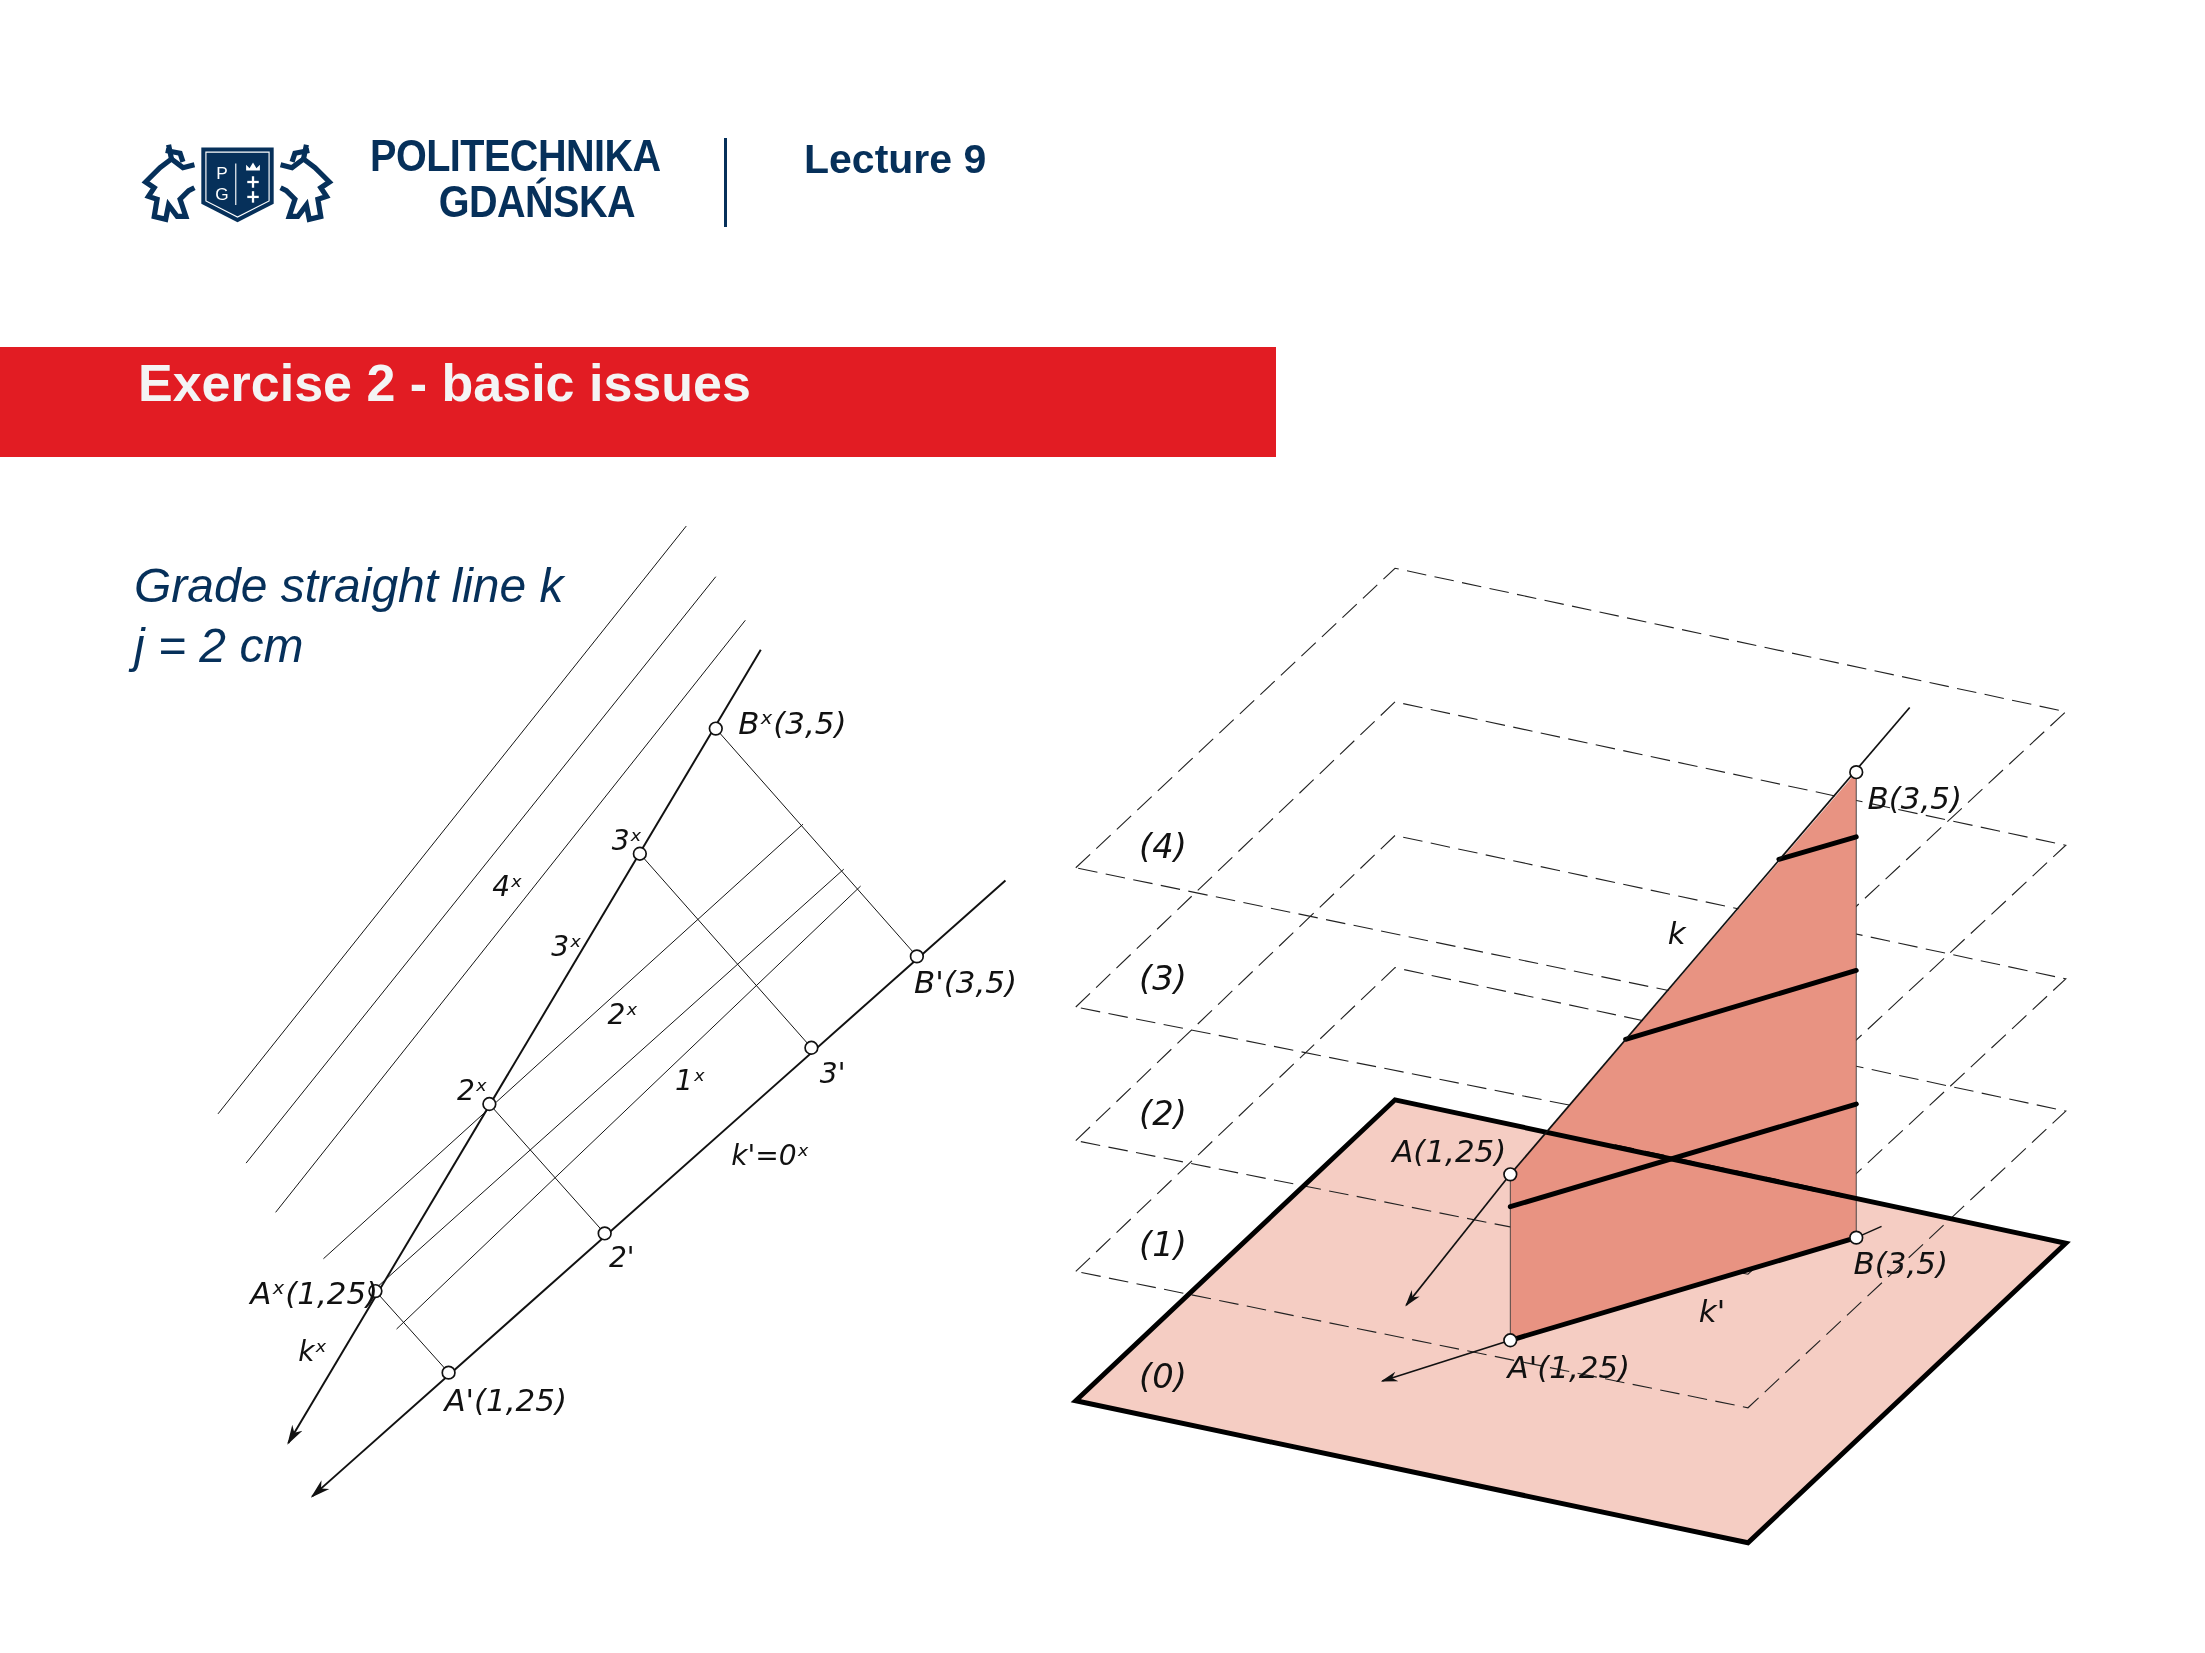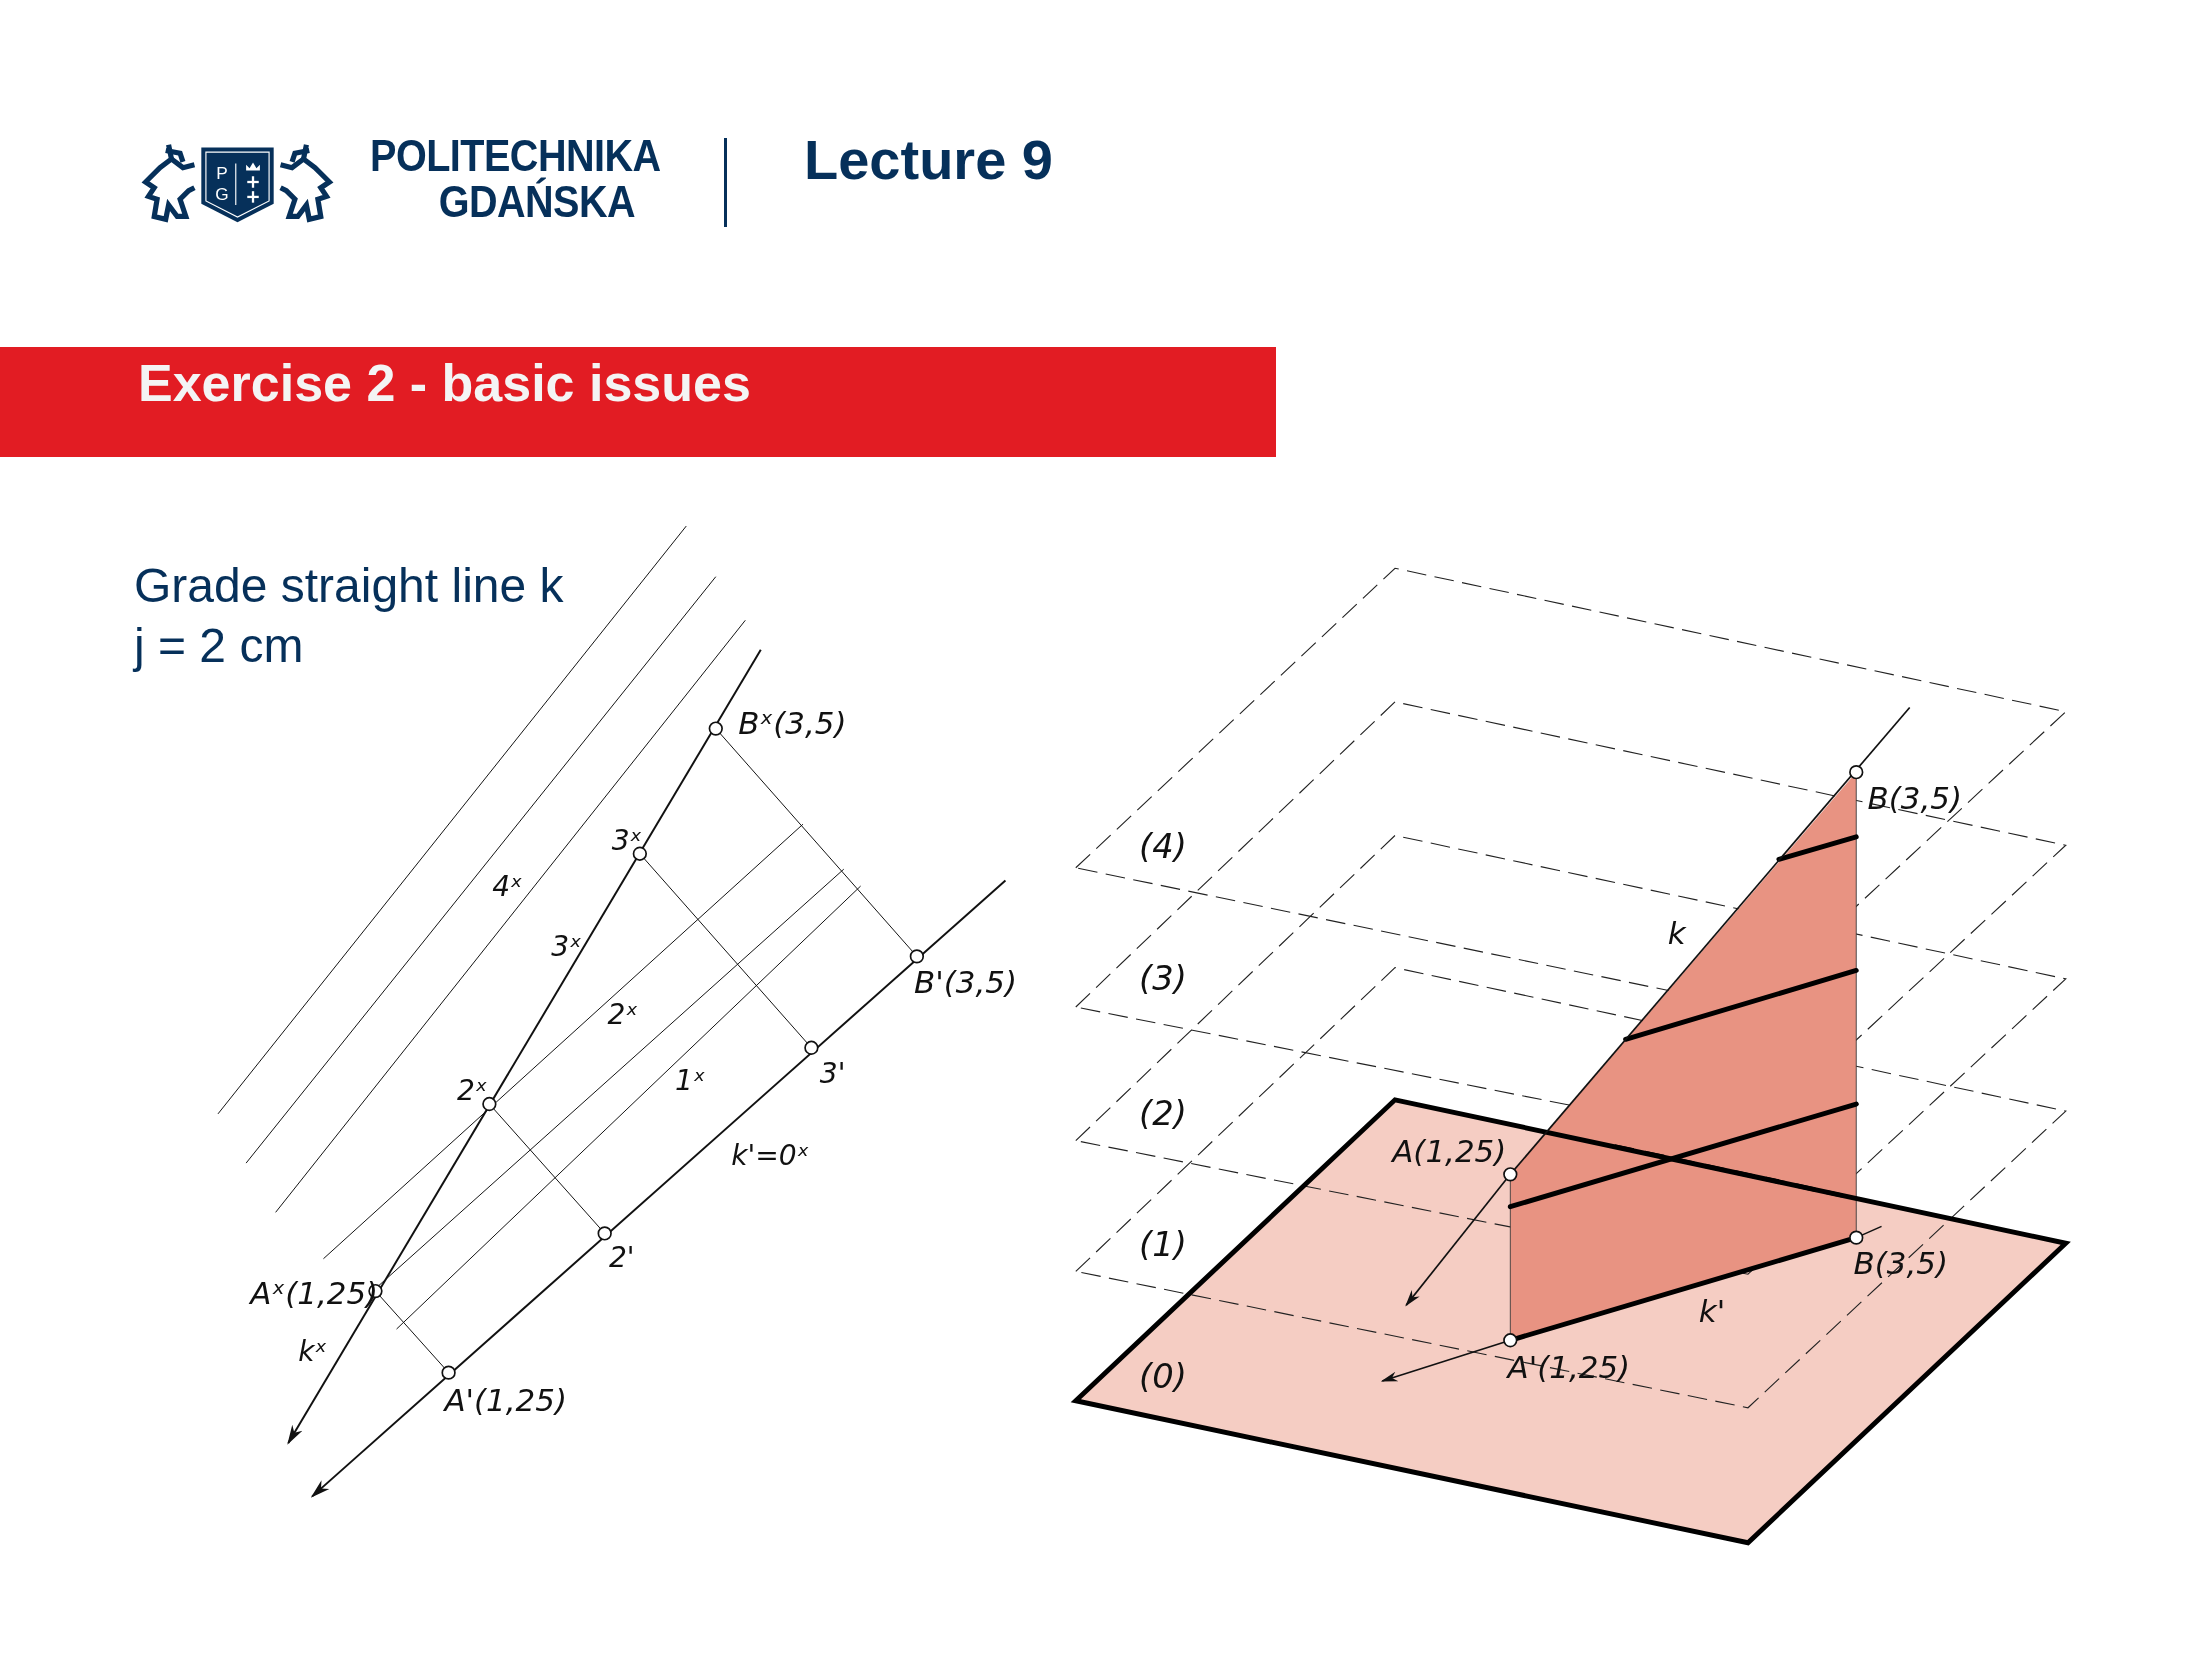--- a/index.html
+++ b/index.html
@@ -2,25 +2,25 @@
 <html style="font-size:9.2px"><head>
 <meta charset="utf-8">
 <style>
   html, body { margin: 0; padding: 0; background: #ffffff; }
   body { width: 2205px; height: 1654px; position: relative; overflow: hidden; font-family: "Liberation Sans", sans-serif; }
   .header { position: absolute; left: 0; top: 0; width: 2205px; height: 322px; }
   .logo { position: absolute; left: 137px; top: 136px; width: 201px; height: 92px; }
   .brand { position: absolute; left: 370px; top: 133px; color: #06305a; font-family: "Liberation Sans", sans-serif; font-weight: bold; font-size: 45px; line-height: 46px; letter-spacing: -0.6px; text-align: center; transform: scaleX(0.88); transform-origin: left top; }
   .brand div { white-space: nowrap; }
   .divider { position: absolute; left: 724px; top: 138px; width: 3.4px; height: 89px; background: #06305a; }
-  .lecture { position: absolute; left: 804px; top: 131px; color: #06305a; font-weight: bold; font-size: 56px; line-height: 57px; }
+  .lecture { position: absolute; left: 804px; top: 131px; color: #06305a; font-weight: bold; font-size: 41px; line-height: 57px; }
   .lecture div { white-space: nowrap; }
   .banner { position: absolute; left: 0; top: 347px; width: 1276px; height: 110px; background: #e21c23; }
   .banner-title { position: absolute; left: 138px; top: 352px; color: #f4f4f4; font-weight: bold; font-size: 52px; line-height: 63px; white-space: nowrap; }
-  .task { position: absolute; left: 134px; top: 556px; color: #06305a; font-size: 48px; line-height: 60px; }
+  .task { position: absolute; left: 134px; top: 556px; color: #06305a; font-size: 48px; line-height: 60px; font-style: italic; }
   .task div { white-space: nowrap; }
   svg.drawing { position: absolute; left: 0; top: 0; }
   .lbl { font-family: "DejaVu Sans", sans-serif; font-style: italic; fill: #111; }
 </style>
 </head>
 <body>
 
 <div class="header">
   <svg class="logo" viewBox="0 0 350 160" xmlns="http://www.w3.org/2000/svg">
 

